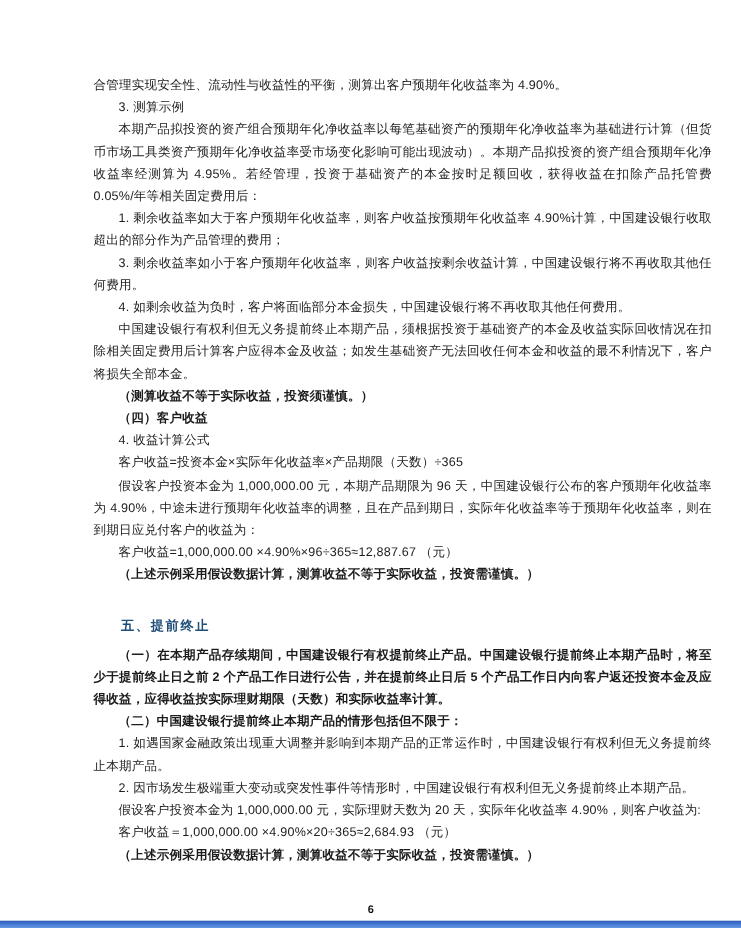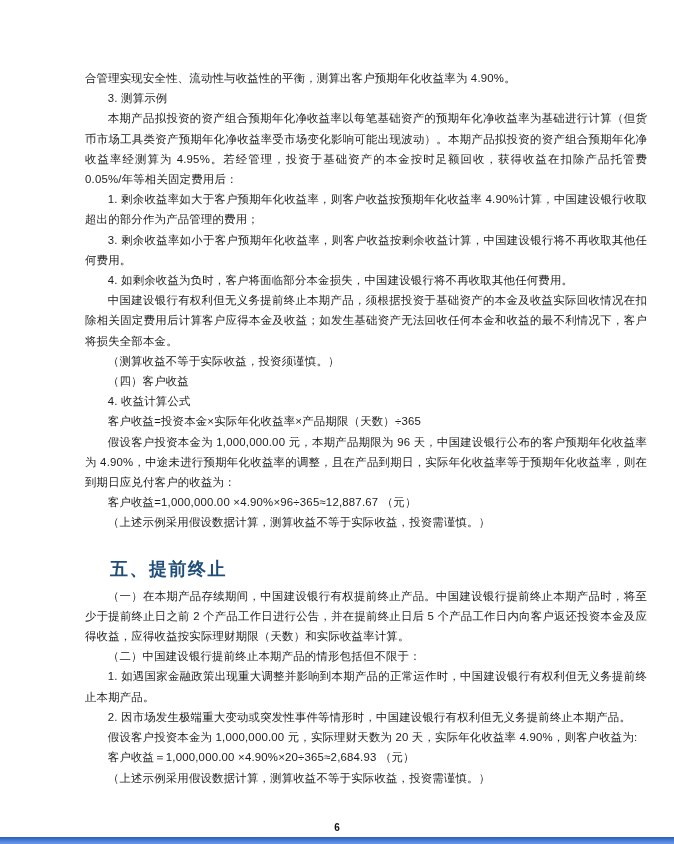--- a/index.html
+++ b/index.html
@@ -19,25 +19,25 @@
     left: 85px; top: 20px; width: 562px;
     color: #1c1c1c;
     font-size: 11.4px;
     line-height: 20.2px;
     text-align: justify;
     letter-spacing: 0.2px;
     margin-top: 48px;
   }
   p.para { margin: 0; text-indent: 2em; }
   p.noindent { text-indent: 0; }
-  p.bold { font-weight: normal; }
+  p.bold { font-weight: bold; }
   h2.section {
     margin: 26px 0 7px 0;
     padding-left: 25px;
-    font-size: 18px;
+    font-size: 12px;
     line-height: 20px;
     font-weight: bold;
     color: #1F4E79;
     letter-spacing: 1.5px;
     text-align: left;
   }
   .page-number {
     position: absolute;
     left: 0; right: 0; bottom: 11px;
     text-align: center;

